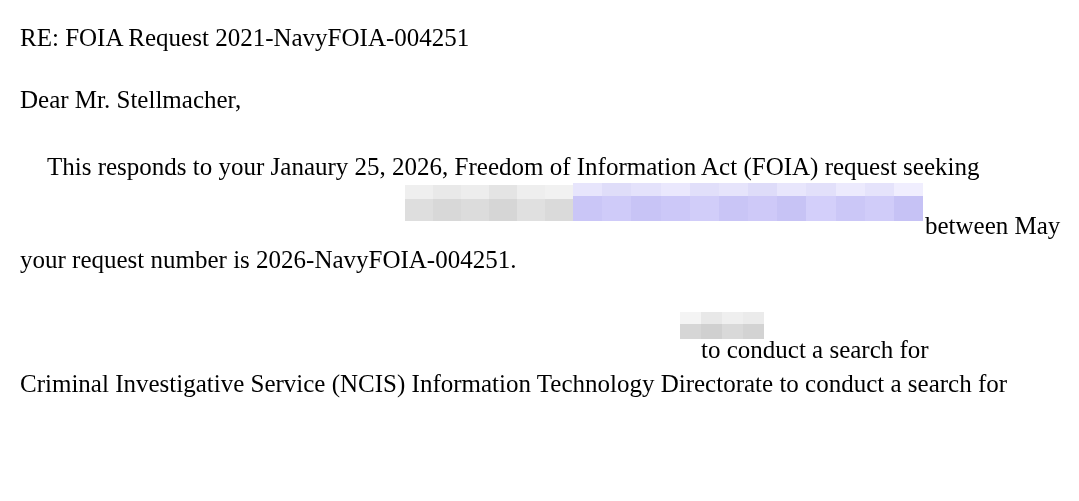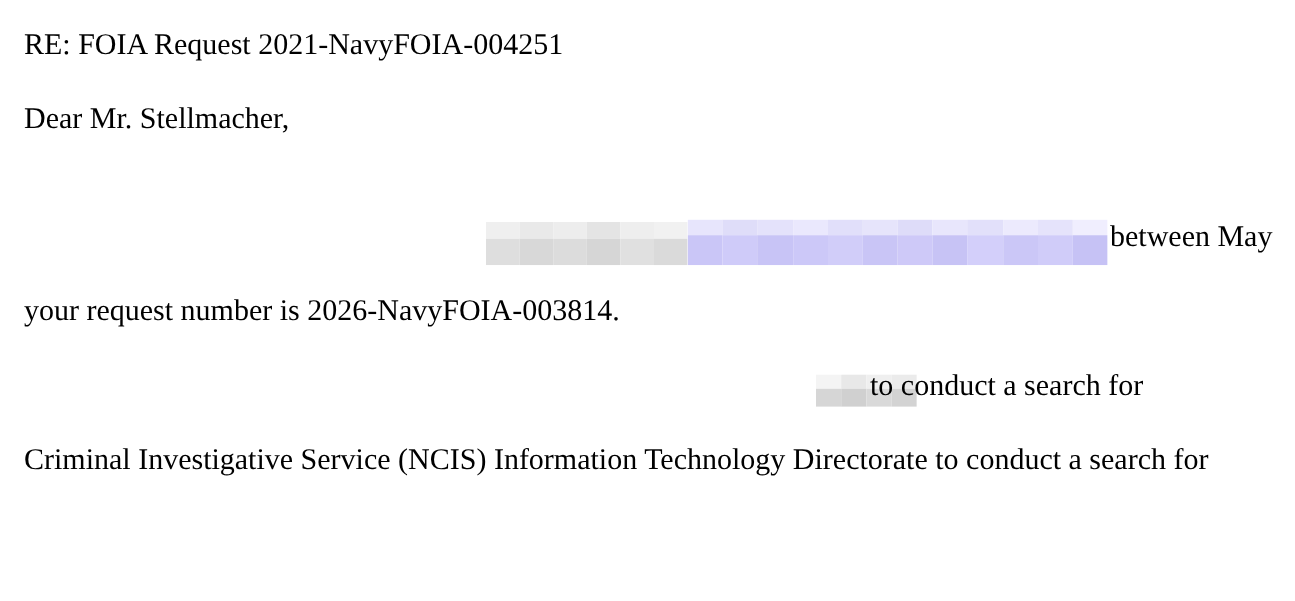--- a/index.html
+++ b/index.html
@@ -34,46 +34,48 @@
     display: flex;
     width: 100%;
   }
   .redaction .mrow span {
     flex: 1 1 0;
     height: 100%;
   }
   .abs-text {
     position: absolute;
     white-space: pre;
+    margin-top: 28px;
   }
   
   #red-gray   { left: 385px; top: 3px;  width: 168px; height: 36px; }
   #red-purple { left: 553px; top: 1px;  width: 350px; height: 38px; }
   #red-sa     { left: 633px; top: 6px;  width: 84px;  height: 27px; }
   #p1l2-after { left: 905px; top: 0; }
-  #p2l1-after { left: 678px; top: 0; }
+  #p2l1-after { left: 654px; top: 0; }
 </style>
 </head>
 <body>
 
 <div class="page">
 
   <div class="line" style="top:22px">RE: FOIA Request 2021-NavyFOIA-004251</div>
 
   <div class="line" style="top:84px">Dear Mr. Stellmacher,</div>
 
+  <div class="line indent" style="top:151px">This responds to your Janaury 25, 2026, Freedom of Information Act (FOIA) request seeking</div>
 
   <div class="line" style="top:182px">
     <div class="redaction" id="red-gray"><div class="mrow" style="height: 14px;"><span style="background: rgb(239, 239, 239);"></span><span style="background: rgb(233, 233, 233);"></span><span style="background: rgb(237, 237, 237);"></span><span style="background: rgb(228, 228, 228);"></span><span style="background: rgb(238, 238, 238);"></span><span style="background: rgb(241, 241, 241);"></span></div><div class="mrow" style="height: 22px;"><span style="background: rgb(222, 222, 222);"></span><span style="background: rgb(216, 216, 216);"></span><span style="background: rgb(220, 220, 220);"></span><span style="background: rgb(214, 214, 214);"></span><span style="background: rgb(224, 224, 224);"></span><span style="background: rgb(218, 218, 218);"></span></div></div>
     <div class="redaction" id="red-purple"><div class="mrow" style="height: 13px;"><span style="background: rgb(231, 229, 252);"></span><span style="background: rgb(223, 221, 249);"></span><span style="background: rgb(228, 226, 251);"></span><span style="background: rgb(234, 232, 253);"></span><span style="background: rgb(225, 223, 250);"></span><span style="background: rgb(230, 228, 251);"></span><span style="background: rgb(222, 220, 249);"></span><span style="background: rgb(232, 230, 252);"></span><span style="background: rgb(226, 224, 250);"></span><span style="background: rgb(236, 234, 253);"></span><span style="background: rgb(229, 227, 251);"></span><span style="background: rgb(240, 238, 254);"></span></div><div class="mrow" style="height: 25px;"><span style="background: rgb(202, 198, 247);"></span><span style="background: rgb(207, 203, 249);"></span><span style="background: rgb(200, 196, 246);"></span><span style="background: rgb(204, 200, 248);"></span><span style="background: rgb(209, 205, 249);"></span><span style="background: rgb(201, 197, 246);"></span><span style="background: rgb(206, 201, 248);"></span><span style="background: rgb(199, 195, 245);"></span><span style="background: rgb(211, 207, 250);"></span><span style="background: rgb(203, 199, 247);"></span><span style="background: rgb(208, 204, 249);"></span><span style="background: rgb(198, 194, 245);"></span></div></div>
     <span class="abs-text" id="p1l2-after">between May</span>
   </div>
 
 
-  <div class="line" style="top:244px">your request number is 2026-NavyFOIA-003814.</div>
+  <div class="line" style="top:244px">your request number is 2026-NavyFOIA-004251.</div>
 
   <div class="line indent" style="top:306px">
     <div class="redaction" id="red-sa"><div class="mrow" style="height: 12px;"><span style="background: rgb(244, 244, 244);"></span><span style="background: rgb(232, 232, 232);"></span><span style="background: rgb(239, 239, 239);"></span><span style="background: rgb(235, 235, 235);"></span></div><div class="mrow" style="height: 15px;"><span style="background: rgb(214, 214, 214);"></span><span style="background: rgb(208, 208, 208);"></span><span style="background: rgb(217, 217, 217);"></span><span style="background: rgb(211, 211, 211);"></span></div></div>
     <span class="abs-text" id="p2l1-after">to conduct a search for</span>
   </div>
 
 
   <div class="line" style="top:368px">Criminal Investigative Service (NCIS) Information Technology Directorate to conduct a search for</div>
 
 

